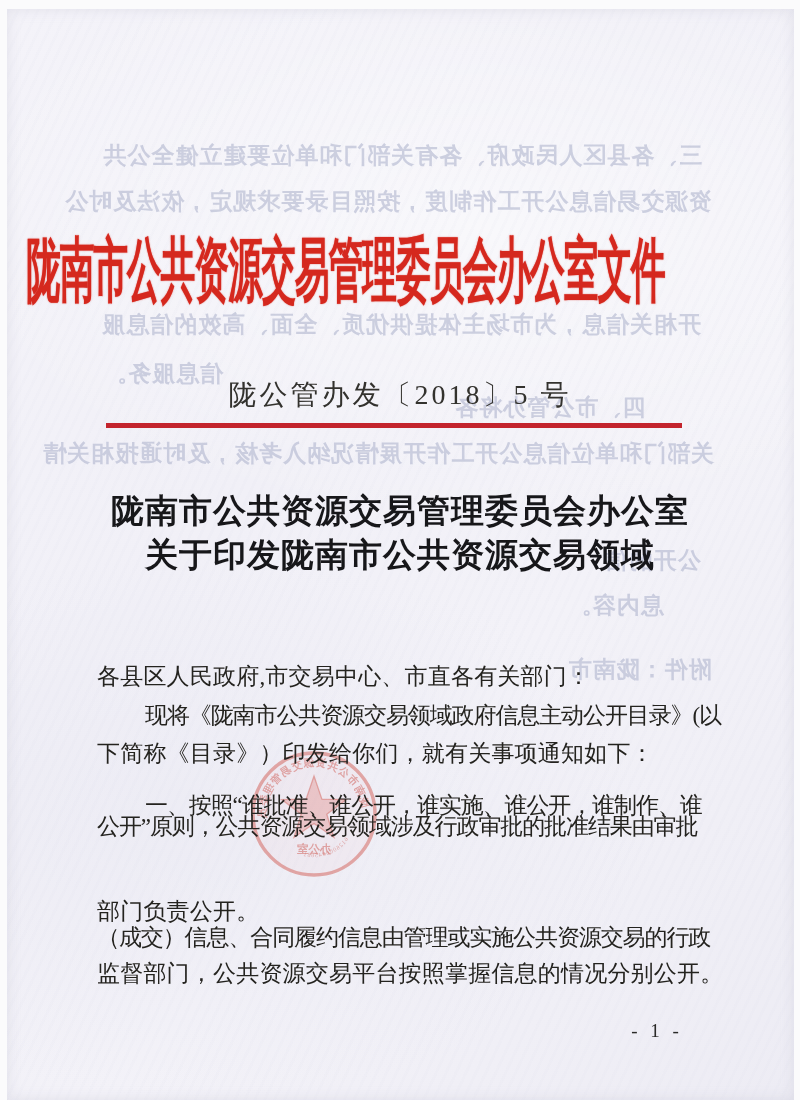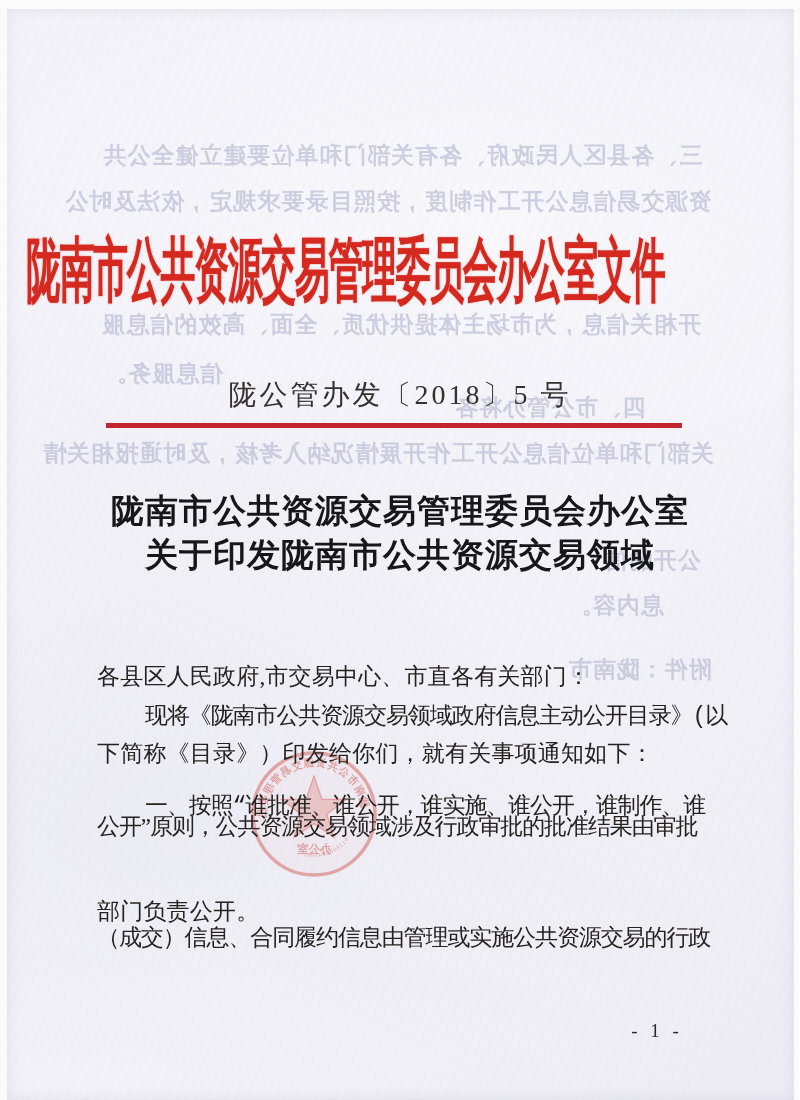--- a/index.html
+++ b/index.html
@@ -34,21 +34,21 @@
   .docnum{
     position:absolute;left:0;top:376px;width:800px;text-align:center;
     font-size:28px;color:#33322e;letter-spacing:3px;white-space:nowrap;
   }
   .redline{position:absolute;left:106px;top:423px;width:576px;height:5px;background:#c3242d;}
   .title{
     position:absolute;left:0;top:489px;width:800px;text-align:center;
     font-size:33px;font-weight:bold;color:#17171a;line-height:44px;letter-spacing:1px;white-space:nowrap;
   }
   .bline{position:absolute;left:97px;font-size:23px;color:#24231f;white-space:nowrap;letter-spacing:.2px;}
-  .indent{left:145px;font-family:Liberation Mono, monospace;}
+  .indent{left:145px;}
   .tight{letter-spacing:-1.1px;}
   .pagenum{
     position:absolute;left:612px;top:1020px;width:90px;text-align:center;
     font-size:19px;color:#2a2a28;letter-spacing:4px;white-space:nowrap;
   }
   .seal{position:absolute;left:248px;top:748px;width:132px;height:132px;opacity:.8;filter:blur(.3px);}
 </style>
 </head>
 <body>
 
@@ -97,15 +97,16 @@
     </g>
   </svg>
 
   <div class="bline" style="top:661px;">各县区人民政府,市交易中心、市直各有关部门：</div>
   <div class="bline indent tight" style="top:700px;">现将《陇南市公共资源交易领域政府信息主动公开目录》(以</div>
   <div class="bline" style="top:738px;">下简称《目录》）印发给你们，就有关事项通知如下：</div>
   <div class="bline indent tight" style="top:790px;">一、按照“谁批准、谁公开，谁实施、谁公开，谁制作、谁</div>
   <div class="bline tight" style="top:811px;">公开”原则，公共资源交易领域涉及行政审批的批准结果由审批</div>
   <div class="bline" style="top:848px;margin-top:48px;">部门负责公开。</div>
   <div class="bline tight" style="top:922px;">（成交）信息、合同履约信息由管理或实施公共资源交易的行政</div>
+  <div class="bline" style="top:958px;">监督部门，公共资源交易平台按照掌握信息的情况分别公开。</div>
 
   <div class="pagenum">- 1 -</div>
 </div>
 
 </body></html>

